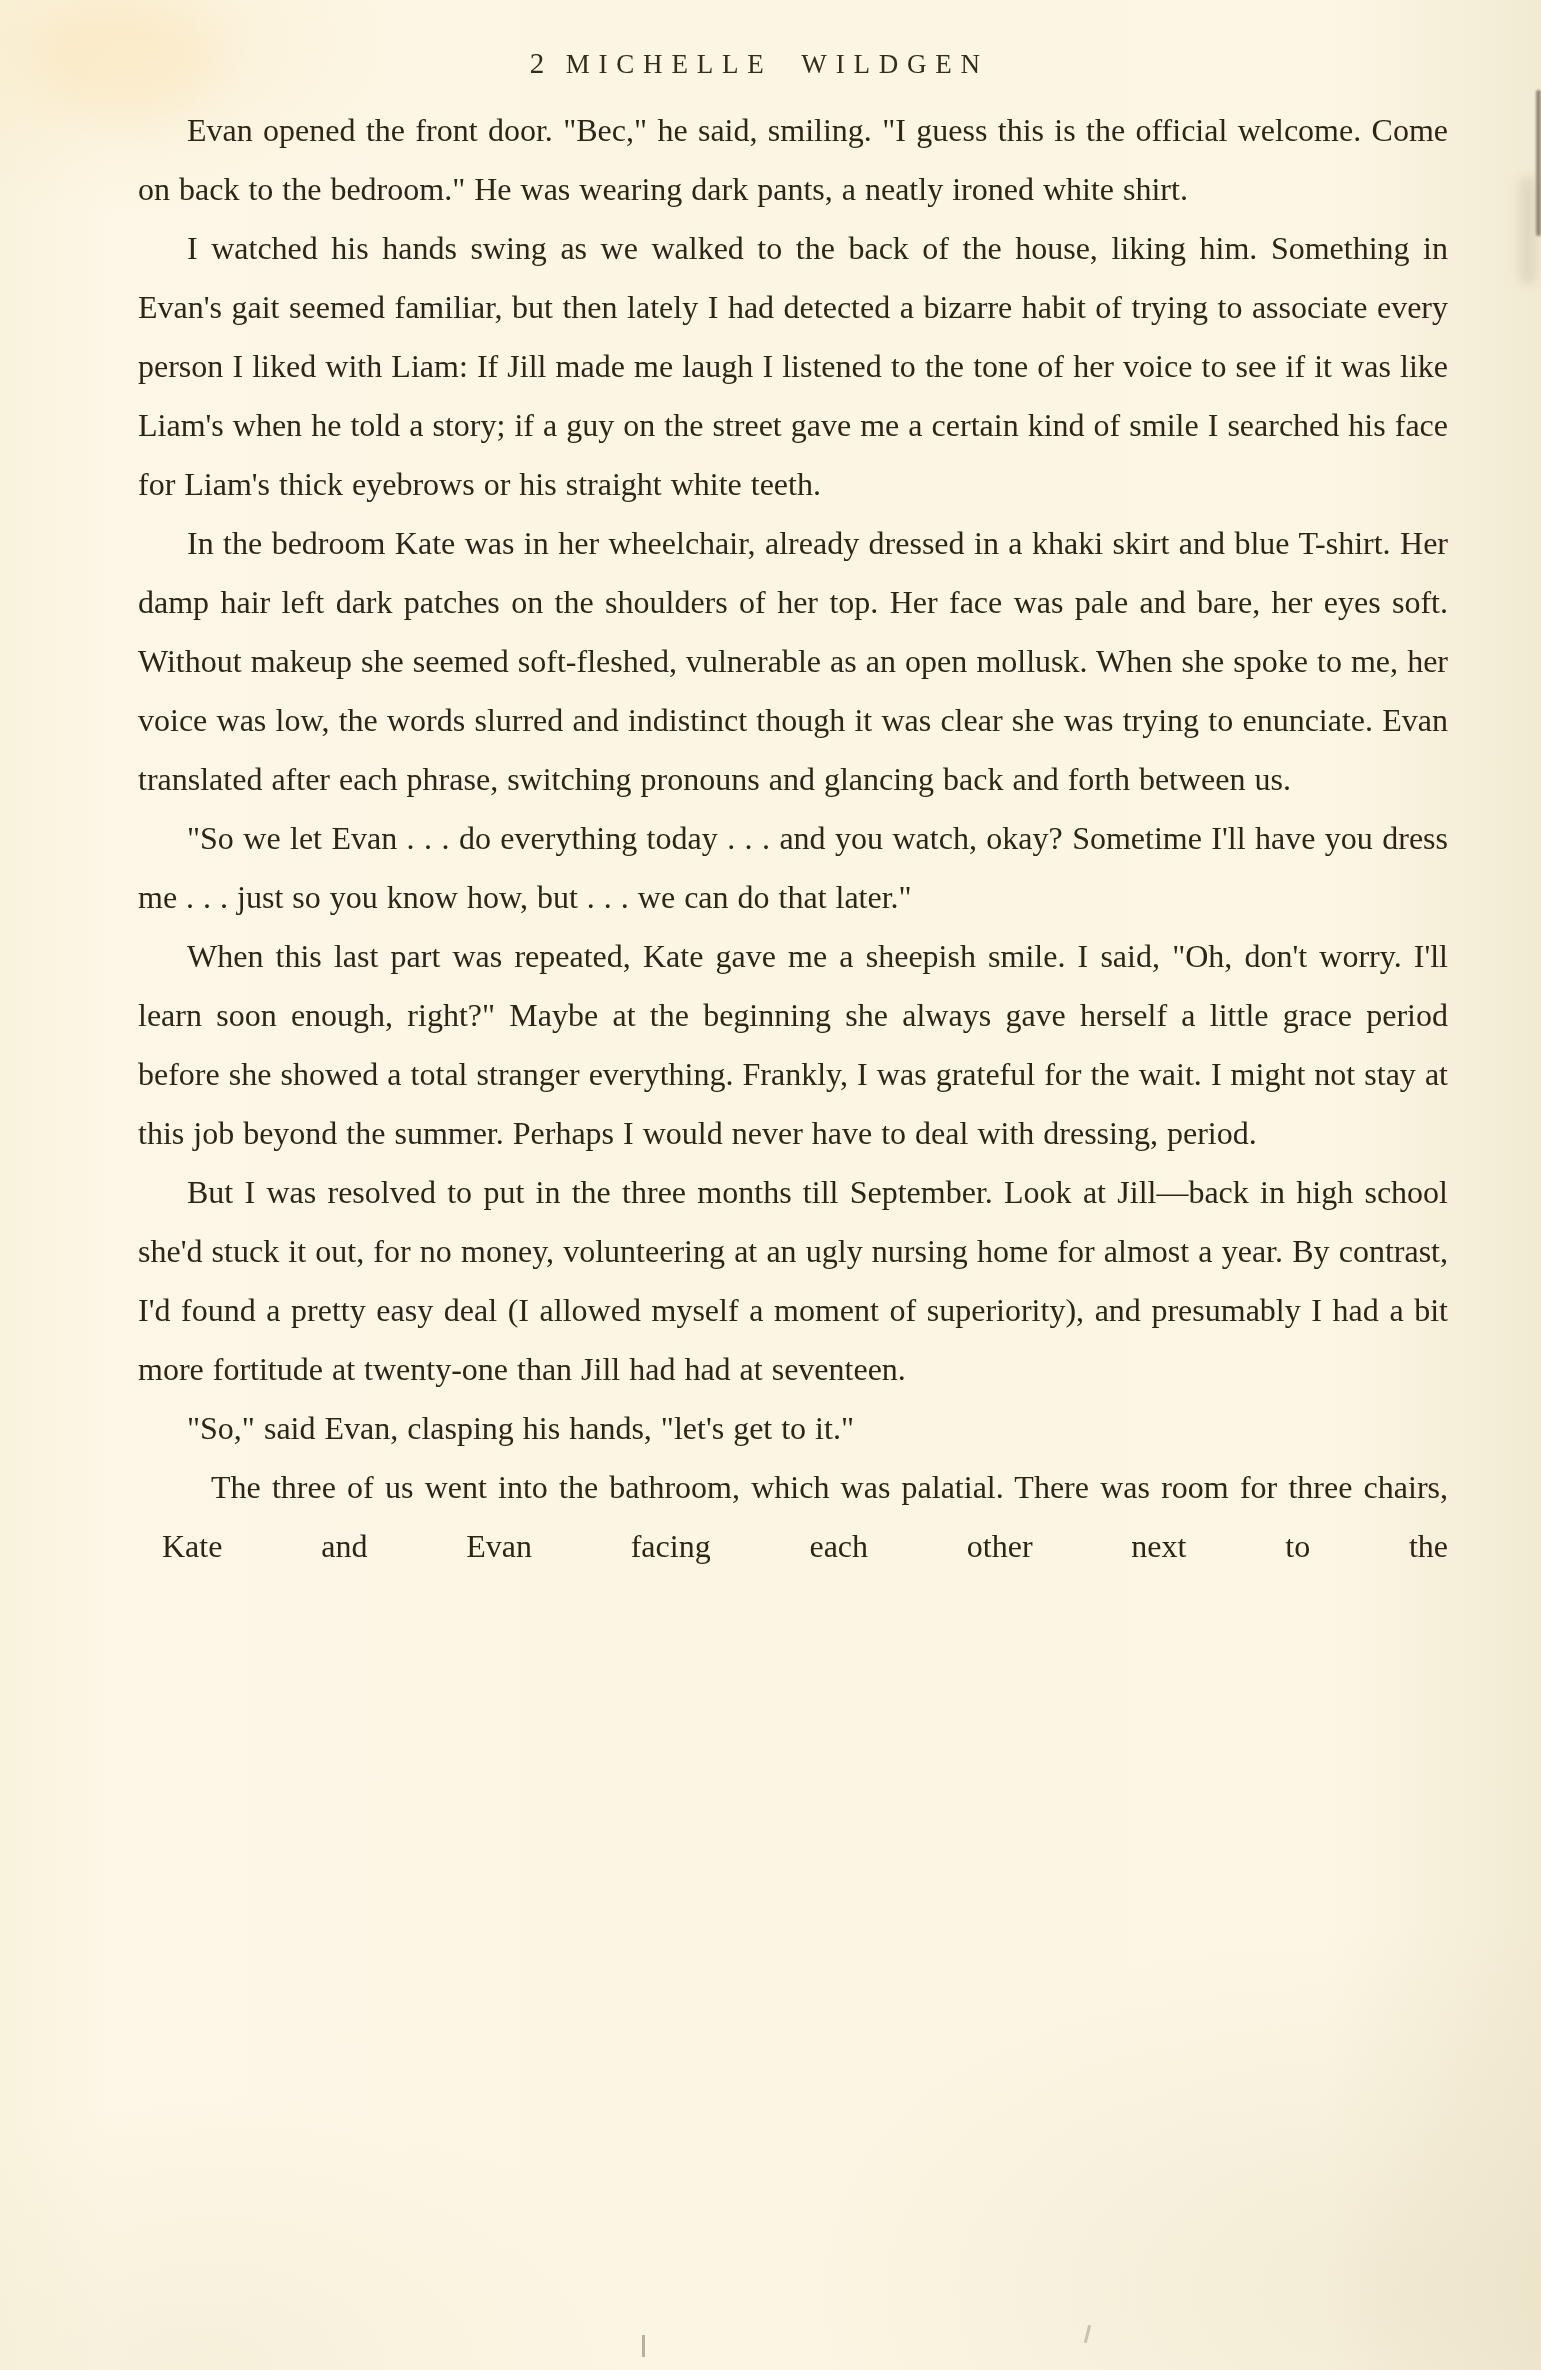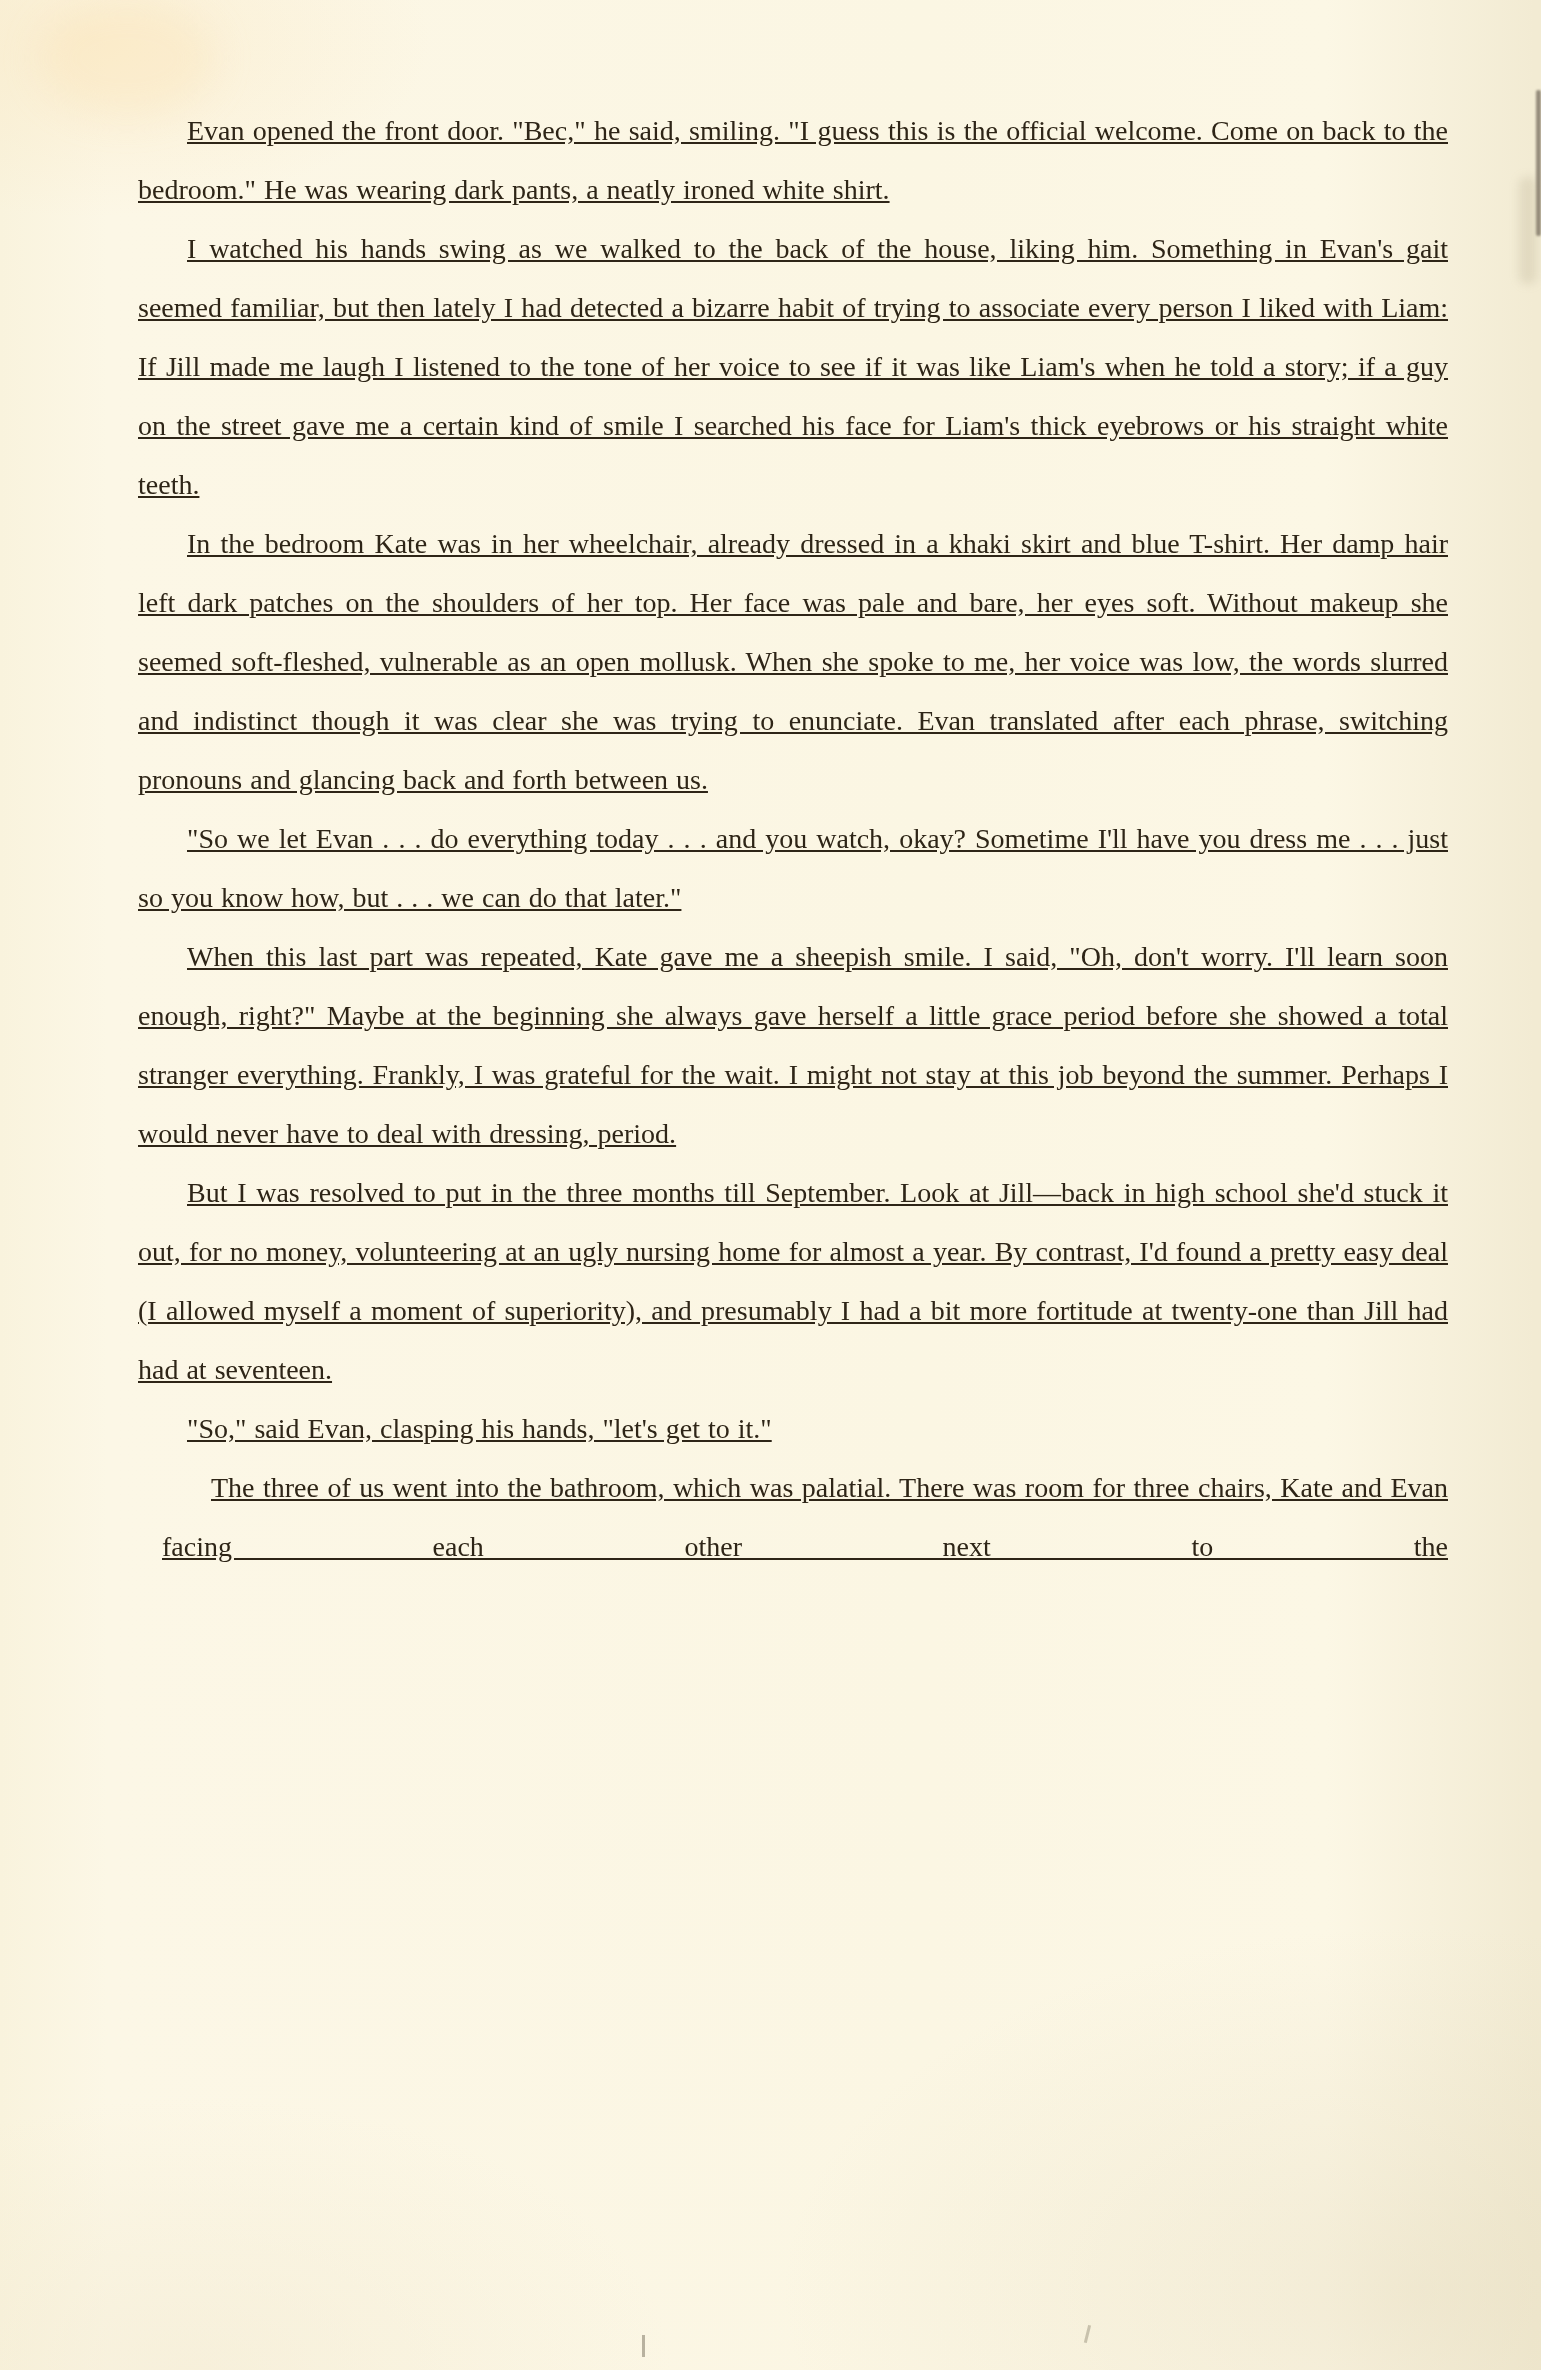--- a/index.html
+++ b/index.html
@@ -37,26 +37,25 @@
   .running-head {
     letter-spacing: 8.8px;
     word-spacing: 13.7px;
   }
   .text-block {
     position: absolute;
     left: 138px;
     right: 94px;
     top: 101px;
     font-family: "Liberation Serif", "DejaVu Serif", serif;
-    font-size: 28px;
+    font-size: 32px;
     line-height: 59px;
     color: #2e2517;
     text-align: justify;
     word-spacing: 1px;
-    text-decoration: underline;
   }
   .text-block p {
     margin: 0;
     text-indent: 49px;
   }
   .text-block p.continues {
     text-align-last: justify;
     margin-left: 24px;
   }
   
@@ -110,20 +109,23 @@
     filter: blur(0.5px);
   }
 </style>
 </head>
 <body>
 
 <div class="page">
 
   <div class="artifact-warm-spot-topleft"></div>
 
+  <header class="running-header">
+    <span class="pagenum">2</span><span class="running-head">MICHELLE WILDGEN</span>
+  </header>
 
   <main class="text-block">
     <p>Evan opened the front door. "Bec," he said, smiling. "I guess this is the official welcome. Come on back to the bedroom." He was wearing dark pants, a neatly ironed white shirt.</p>
     <p>I watched his hands swing as we walked to the back of the house, liking him. Something in Evan's gait seemed familiar, but then lately I had detected a bizarre habit of trying to associate every person I liked with Liam: If Jill made me laugh I listened to the tone of her voice to see if it was like Liam's when he told a story; if a guy on the street gave me a certain kind of smile I searched his face for Liam's thick eyebrows or his straight white teeth.</p>
     <p>In the bedroom Kate was in her wheelchair, already dressed in a khaki skirt and blue T-shirt. Her damp hair left dark patches on the shoulders of her top. Her face was pale and bare, her eyes soft. Without makeup she seemed soft-fleshed, vulnerable as an open mollusk. When she spoke to me, her voice was low, the words slurred and indistinct though it was clear she was trying to enunciate. Evan translated after each phrase, switching pronouns and glancing back and forth between us.</p>
     <p>"So we let Evan . . . do everything today . . . and you watch, okay? Sometime I'll have you dress me . . . just so you know how, but . . . we can do that later."</p>
     <p>When this last part was repeated, Kate gave me a sheepish smile. I said, "Oh, don't worry. I'll learn soon enough, right?" Maybe at the beginning she always gave herself a little grace period before she showed a total stranger everything. Frankly, I was grateful for the wait. I might not stay at this job beyond the summer. Perhaps I would never have to deal with dressing, period.</p>
     <p>But I was resolved to put in the three months till September. Look at Jill—back in high school she'd stuck it out, for no money, volunteering at an ugly nursing home for almost a year. By contrast, I'd found a pretty easy deal (I allowed myself a moment of superiority), and presumably I had a bit more fortitude at twenty-one than Jill had had at seventeen.</p>
     <p>"So," said Evan, clasping his hands, "let's get to it."</p>
     <p class="continues">The three of us went into the bathroom, which was palatial. There was room for three chairs, Kate and Evan facing each other next to the</p>

